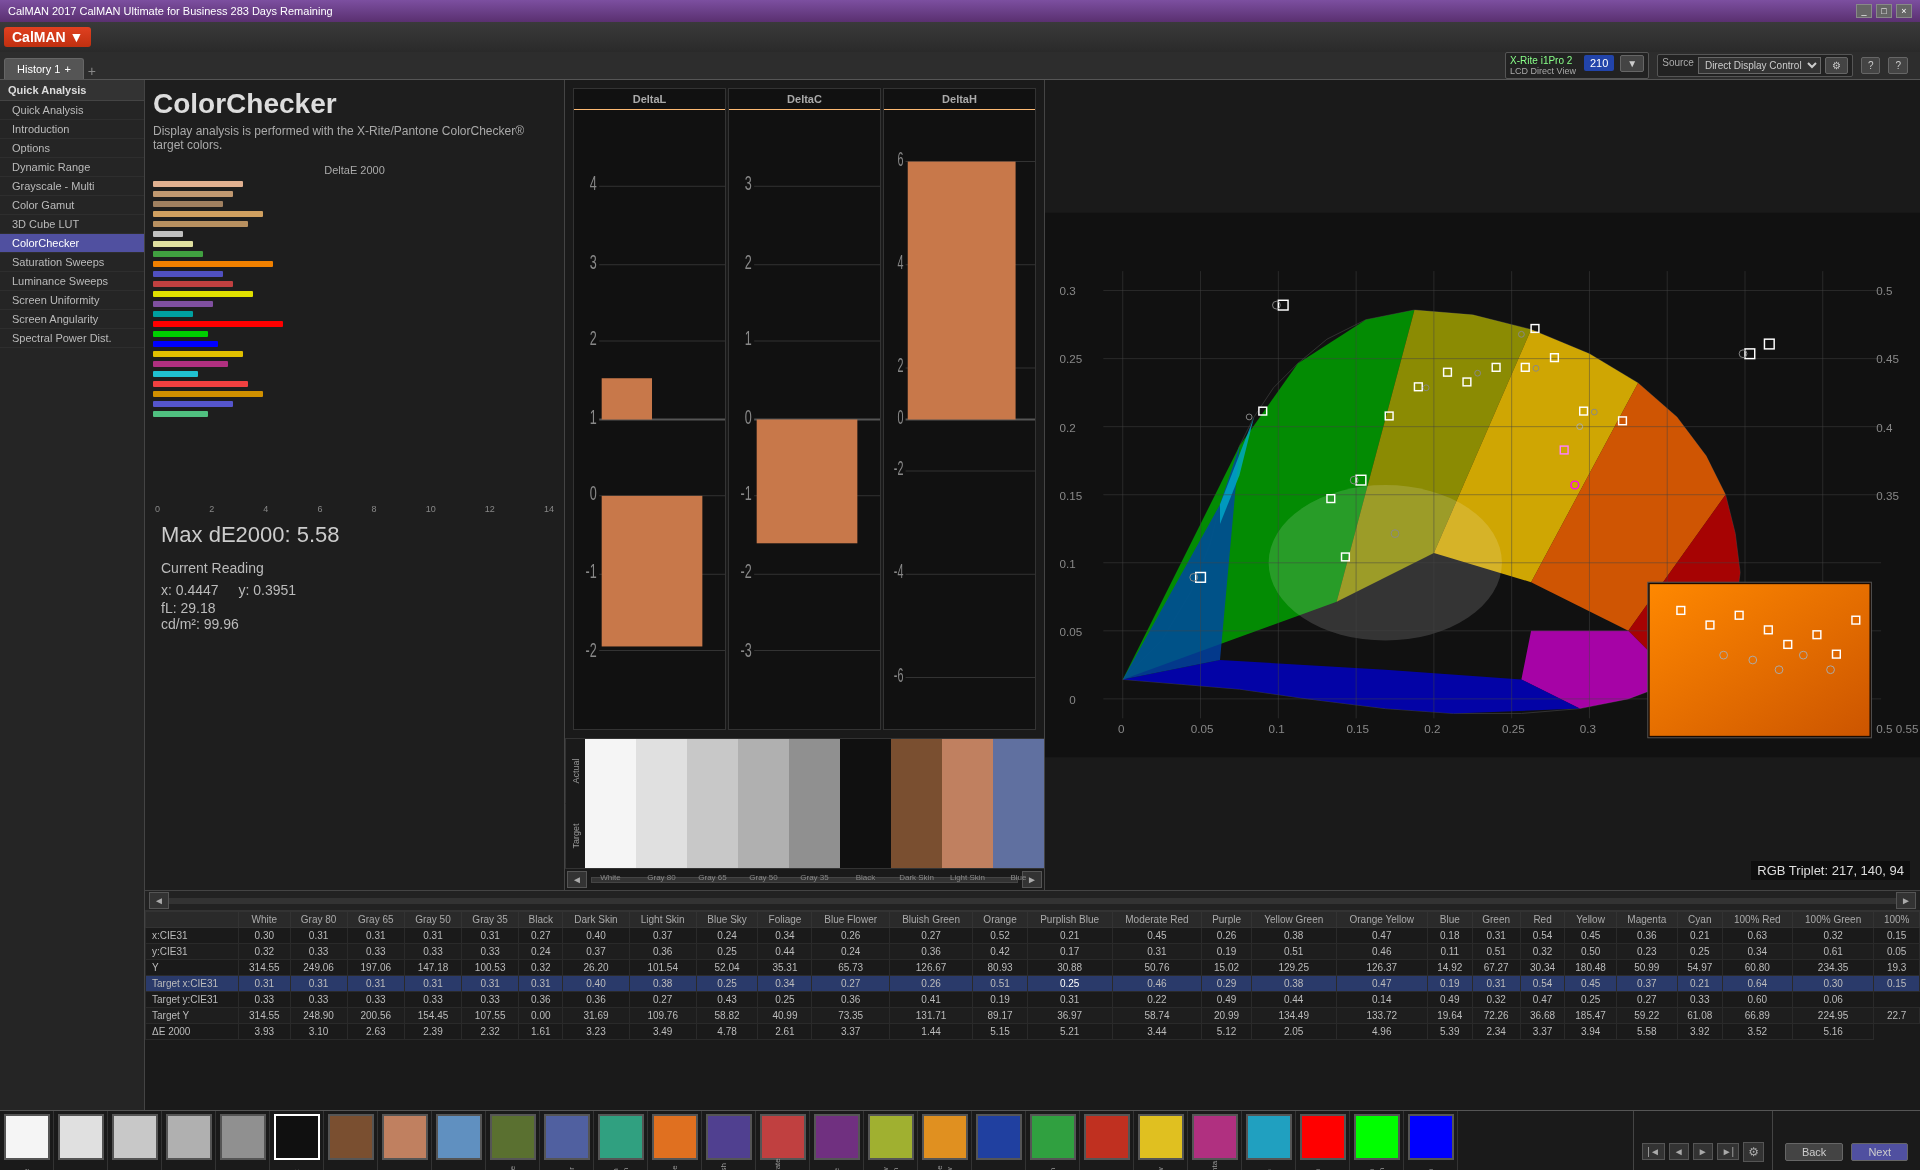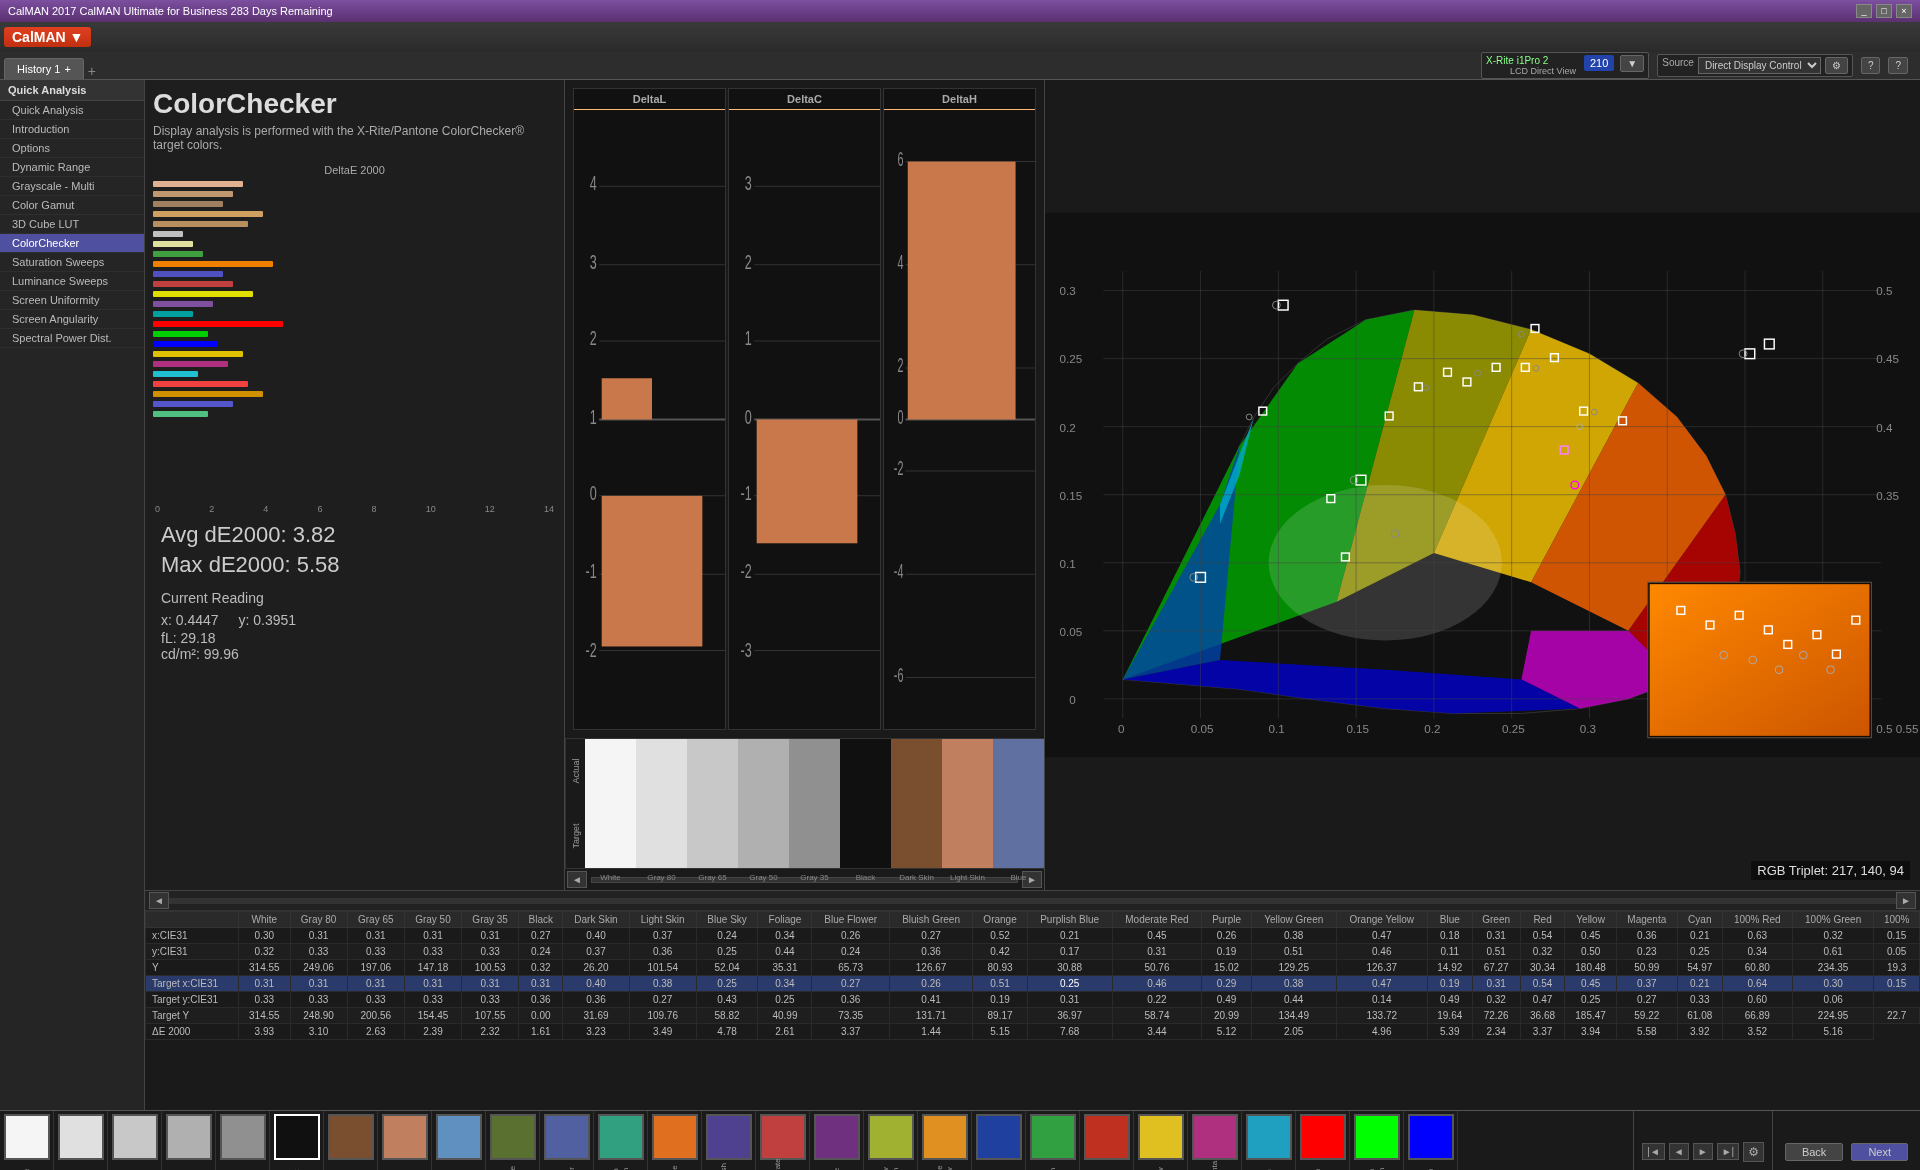--- a/index.html
+++ b/index.html
@@ -394,21 +394,21 @@
   <div class="tab active">
     <span>History 1</span>
     <span>+</span>
   </div>
   <div style="margin-left:4px; color:#888; cursor:pointer; font-size:14px;">+</div>
 
   <div style="flex:1; display:flex; align-items:center; justify-content:flex-end; gap:8px; padding: 0 8px;">
     <div class="tool-group">
       <div style="display:flex;flex-direction:column;">
         <span style="color:#8f8; font-size:10px;">X-Rite i1Pro 2</span>
-        <span style="color:#aaa; font-size:9px;margin-left:24px;">LCD Direct View</span>
+        <span style="color:#aaa; font-size:9px;">LCD Direct View</span>
       </div>
       <div style="background:#2244aa; color:white; font-size:11px; padding:2px 6px; border-radius:2px; margin-left:4px;">210</div>
       <button class="tool-btn" style="margin-left:2px;">▼</button>
     </div>
     <div class="tool-group">
       <span style="color:#aaa;font-size:10px;">Source</span>
       <select class="tool-select">
         <option>Direct Display Control</option>
       </select>
       <button class="tool-btn">⚙</button>
@@ -529,21 +529,20 @@
           <span>2</span>
           <span>4</span>
           <span>6</span>
           <span>8</span>
           <span>10</span>
           <span>12</span>
           <span>14</span>
         </div>
 
         <div id="stats">
-          <div class="stat-avg">Avg dE2000: 3.82</div>
           <div class="stat-max">Max dE2000: 5.58</div>
           <div class="stat-label">Current Reading</div>
           <div class="stat-reading">
             <span>x: 0.4447</span>
             <span style="margin-left:16px;">y: 0.3951</span>
           </div>
           <div class="stat-fl">fL: 29.18</div>
           <div class="stat-cd">cd/m²: 99.96</div>
         </div>
       </div>
@@ -1106,21 +1105,21 @@
               <td>2.39</td>
               <td>2.32</td>
               <td>1.61</td>
               <td>3.23</td>
               <td>3.49</td>
               <td>4.78</td>
               <td>2.61</td>
               <td>3.37</td>
               <td>1.44</td>
               <td>5.15</td>
-              <td>7.68</td>
+              <td>5.21</td>
               <td>3.44</td>
               <td>5.12</td>
               <td>2.05</td>
               <td>4.96</td>
               <td>5.39</td>
               <td>2.34</td>
               <td>3.37</td>
               <td>3.94</td>
               <td>5.58</td>
               <td>3.92</td>

